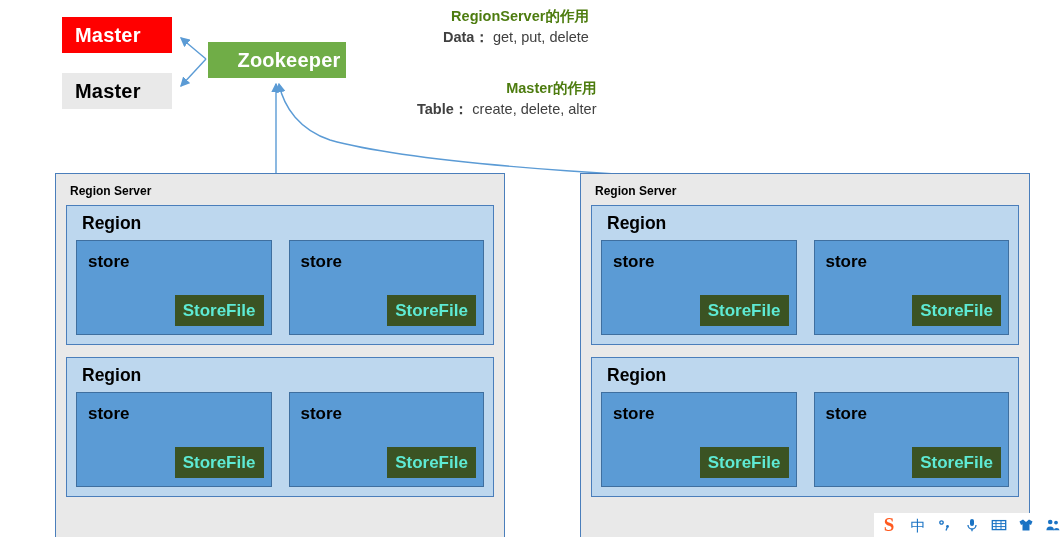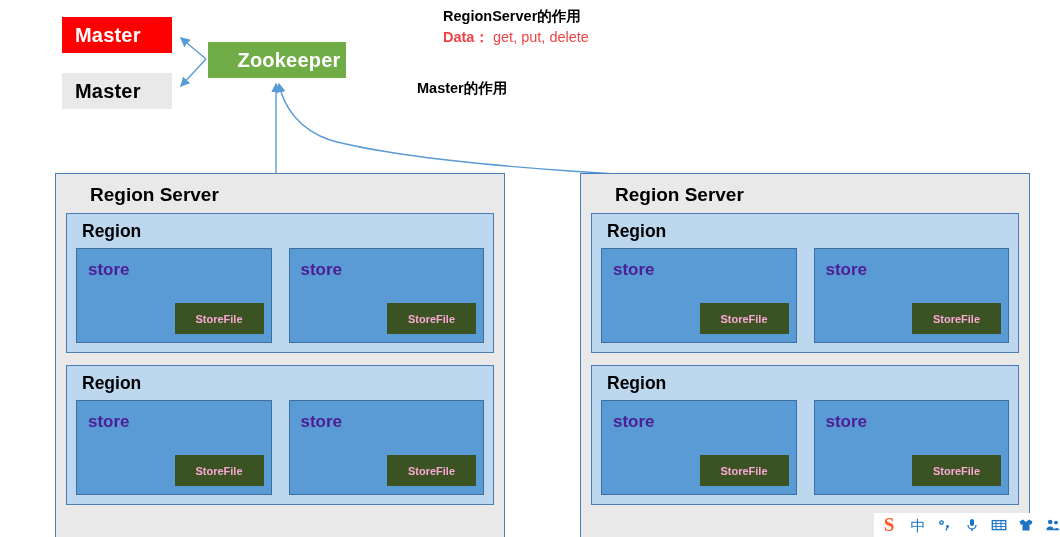--- a/index.html
+++ b/index.html
@@ -79,43 +79,44 @@
     position: absolute;
     color: #000000;
     font-size: 14.5px;
     line-height: 21px;
     white-space: nowrap;
   }
   .annot-regionserver { left: 443px; top: 6px; }
   .annot-master { left: 417px; top: 78px; }
 
   .annot-title {
-    color: #000000;
+    color: #4d7c0f;
     font-weight: bold;
     font-size: 14.5px;
-  }
-  .annot-line { color: #ef4444; }
+    text-align: right;
+  }
+  .annot-line { color: #404040; }
   .annot-key { font-weight: bold; }
 
   
   .region-server {
     position: absolute;
     box-sizing: border-box;
     background: #e9e9e9;
     border: 1.6px solid #4a7ebb;
     padding: 8px 10px 0 10px;
   }
   .rs-left  { left: 55px;  top: 173px; width: 450px; height: 372px; }
   .rs-right { left: 580px; top: 173px; width: 450px; height: 372px; }
 
   .rs-title {
-    font-size: 19px;
-    font-weight: bold;
-    color: #000000;
-    margin: 2px 0 7px 24px;
+    font-size: 12px;
+    font-weight: bold;
+    color: #000000;
+    margin: 2px 0 7px 4px;
   }
 
   .region {
     box-sizing: border-box;
     background: #bdd7ee;
     border: 1.3px solid #4a7ebb;
     padding: 6px 9px 9px 9px;
     margin-bottom: 12px;
   }
   .region-title {
@@ -137,31 +138,31 @@
     height: 95px;
     background: #5b9bd5;
     border: 1.3px solid #3f6f9f;
   }
   .store-label {
     position: absolute;
     left: 11px;
     top: 11px;
     font-size: 17px;
     font-weight: bold;
-    color: #4c1d95;
+    color: #000000;
   }
   .storefile {
     position: absolute;
     right: 7px;
     bottom: 8px;
     width: 89px;
     height: 31px;
     background: #3b5323;
-    color: #f9a8d4;
-    font-size: 11px;
+    color: #5eead4;
+    font-size: 17px;
     font-weight: bold;
     display: flex;
     align-items: center;
     justify-content: center;
   }
 
   
   .ime-bar {
     position: absolute;
     left: 874px;
@@ -232,20 +233,24 @@
   <div class="annot annot-regionserver">
     <div class="annot-title">RegionServer的作用</div>
     <div class="annot-line">
       <span class="annot-key">Data</span><span class="annot-key">：</span>
       <span>get, put, delete</span>
     </div>
   </div>
 
   <div class="annot annot-master">
     <div class="annot-title">Master的作用</div>
+    <div class="annot-line">
+      <span class="annot-key">Table</span><span class="annot-key">：</span>
+      <span>create, delete, alter</span>
+    </div>
   </div>
 
   <div class="region-server rs-left">
     <div class="rs-title">Region Server</div>
 
     <div class="region">
       <div class="region-title">Region</div>
       <div class="store-row">
         <div class="store">
           <span class="store-label">store</span>

